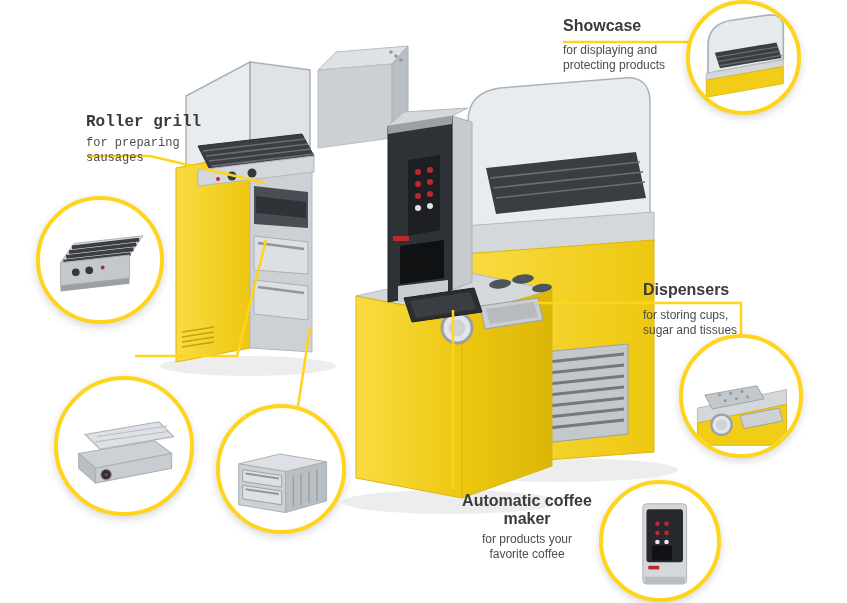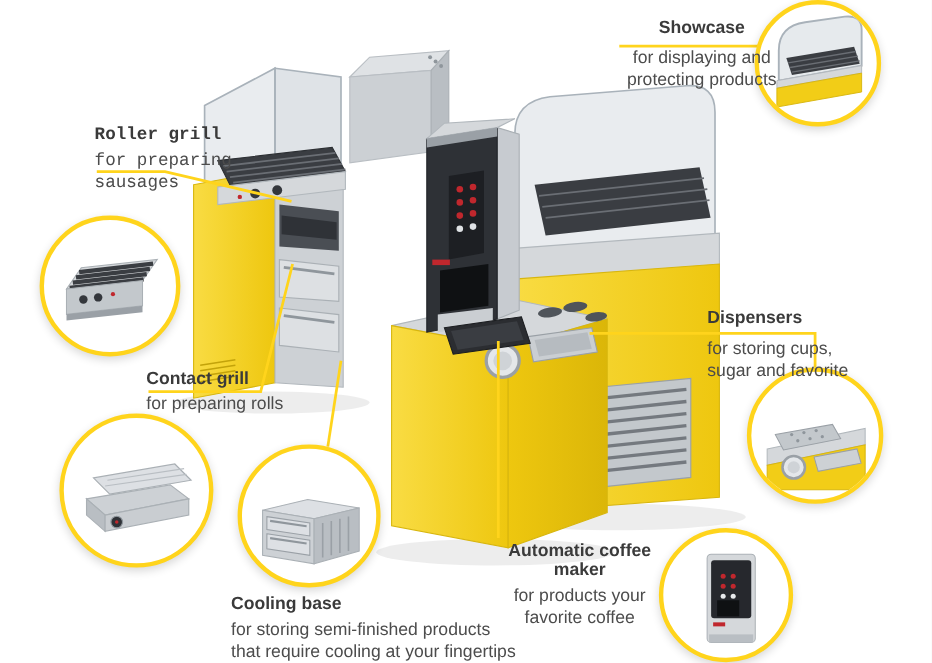--- a/index.html
+++ b/index.html
@@ -21,28 +21,28 @@
     border: 4px solid var(--yellow); box-shadow: 0 3px 9px rgba(0,0,0,.16);
     display: flex; align-items: center; justify-content: center; overflow: hidden;
   }
   .circle svg { width: 88%; height: 88%; }
   .label { position: absolute; z-index: 4; }
   .label .title {
     font-size: 16px; font-weight: bold; color: var(--title);
     line-height: 1.12; white-space: pre-line;
   }
   .label .desc {
-    font-size: 16px; color: var(--desc); line-height: 1.28;
+    font-size: 12px; color: var(--desc); line-height: 1.28;
     margin-top: 4px; white-space: pre-line;
   }
   
   #lbl-roller   { left: 86px;  top: 114px; width: 130px; font-family: Liberation Mono, monospace; }
   #lbl-contact  { left: 133px; top: 336px; width: 140px; }
   #lbl-cooling  { left: 210px; top: 541px; width: 260px; }
-  #lbl-showcase { left: 563px; top: 17px;  width: 150px; text-align: center; }
+  #lbl-showcase { left: 563px; top: 17px;  width: 150px; }
   #lbl-showcase .desc { margin-top: 8px; }
   #lbl-dispense { left: 643px; top: 281px; width: 150px; }
   #lbl-dispense .desc { margin-top: 9px; }
   #lbl-coffee   { left: 452px; top: 492px; width: 150px; text-align: center; }
   #cir-roller   { left: 36px;  top: 196px; width: 128px; height: 128px; }
   #cir-contact  { left: 54px;  top: 376px; width: 140px; height: 140px; }
   #cir-cooling  { left: 216px; top: 404px; width: 130px; height: 130px; }
   #cir-showcase { left: 686px; top: 0px;   width: 115px; height: 115px; }
   #cir-dispense { left: 679px; top: 334px; width: 124px; height: 124px; }
   #cir-coffee   { left: 599px; top: 480px; width: 122px; height: 122px; }
@@ -278,41 +278,32 @@
       <rect x="38" y="94" width="44" height="8" fill="#b9bec3"></rect>
     </svg>
   </div>
 
   <div class="label" id="lbl-roller">
     <div class="title">Roller grill</div>
     <div class="desc">for preparing
 sausages</div>
   </div>
 
-  <div class="label" id="lbl-contact">
-    <div class="title">Contact grill</div>
-    <div class="desc">for preparing rolls</div>
-  </div>
-
-  <div class="label" id="lbl-cooling">
-    <div class="title">Cooling base</div>
-    <div class="desc">for storing semi-finished products
-that require cooling at your fingertips</div>
-  </div>
+
 
   <div class="label" id="lbl-showcase">
     <div class="title">Showcase</div>
     <div class="desc">for displaying and
 protecting products</div>
   </div>
 
   <div class="label" id="lbl-dispense">
     <div class="title">Dispensers</div>
     <div class="desc">for storing cups,
-sugar and favorite</div>
+sugar and tissues</div>
   </div>
 
   <div class="label" id="lbl-coffee">
     <div class="title">Automatic coffee
 maker</div>
     <div class="desc">for products your
 favorite coffee</div>
   </div>
 
 </div>

